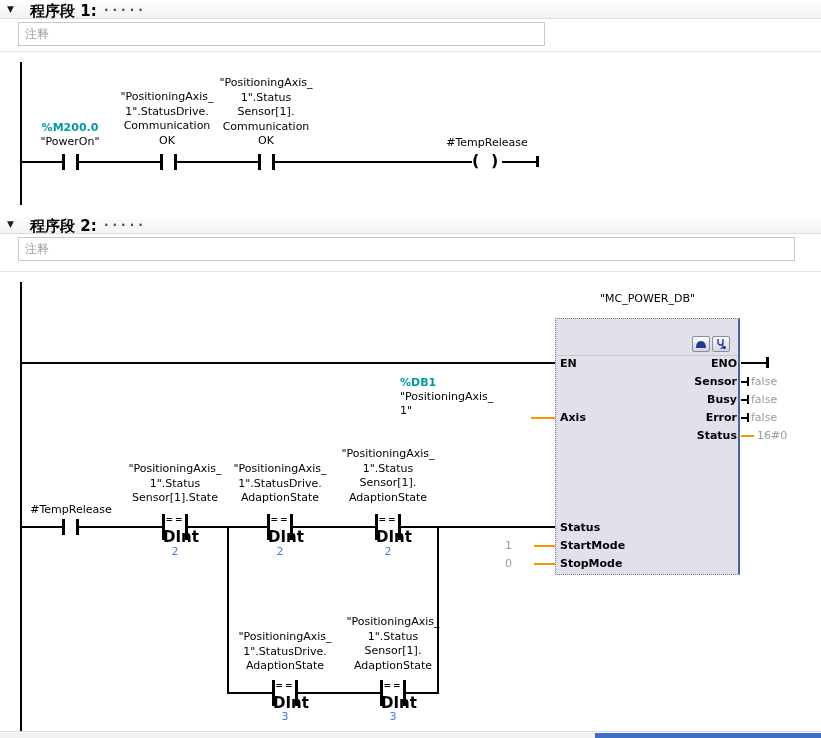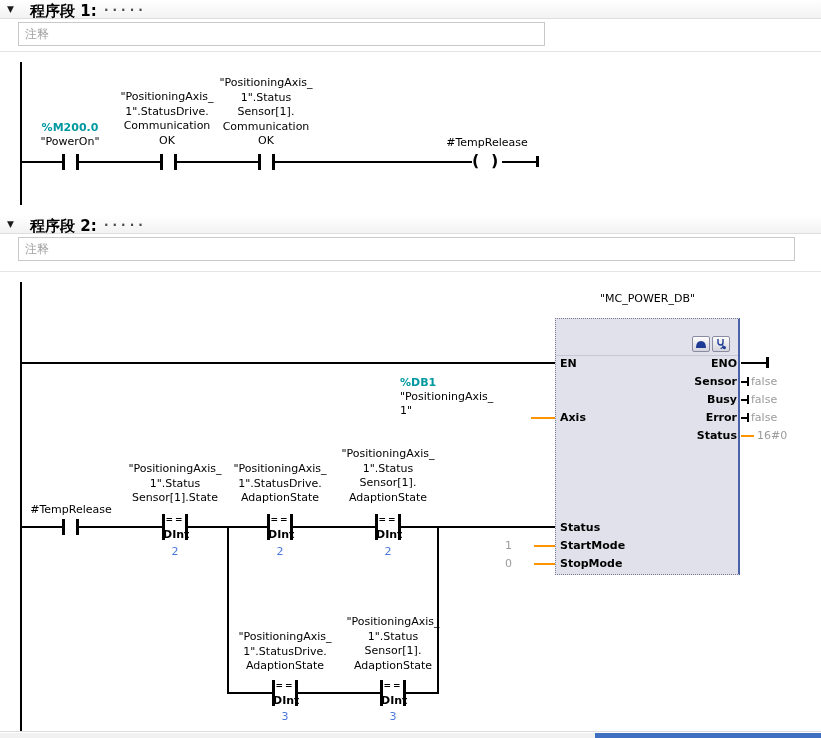--- a/index.html
+++ b/index.html
@@ -23,21 +23,21 @@
   .gap { position:absolute; background:#fff; }
   .tick { position:absolute; width:3px; height:11px; background:#000; }
   .stick { position:absolute; width:2px; height:9px; background:#000; }
 
   .lc { position:absolute; text-align:center; font-size:11px; line-height:14.5px; color:#000; }
   .lr { position:absolute; text-align:left; font-size:11px; line-height:14px; color:#000; }
   .teal { color:#0099A0; font-weight:bold; }
   .grayv { color:#9b9b9b; }
   .bluev { color:#4C79D9; }
   .cmp-op { position:absolute; width:20px; text-align:center; font-size:9px; font-weight:bold; letter-spacing:2px; color:#000; }
-  .cmp-type { position:absolute; width:24px; text-align:center; font-size:11px; font-weight:bold; color:#000; }
+  .cmp-type { position:absolute; width:24px; text-align:center; font-size:15px; font-weight:bold; color:#000; }
   .cmp-val { position:absolute; width:60px; text-align:center; font-size:11px; }
   .paren { position:absolute; font-size:16px; font-weight:bold; color:#000; }
 
   .fb { position:absolute; left:555px; top:318px; width:185px; height:257px;
     background:#E1E1EB; border:1px dotted #7b7b96; border-right:2px solid #4A62A8; }
   .fb-title { position:absolute; left:555px; top:321px; width:185px; text-align:center;
     font-size:12px; font-weight:bold; color:#000; }
   .fb-sep { position:absolute; left:556px; top:355px; width:182px; height:1px; background:#c6c6d4; }
   .icon-btn { position:absolute; width:18px; height:16px; top:336px;
     background:linear-gradient(#fdfdfd,#d4d4dc); border:1px solid #8a8aa3; border-radius:2px;

